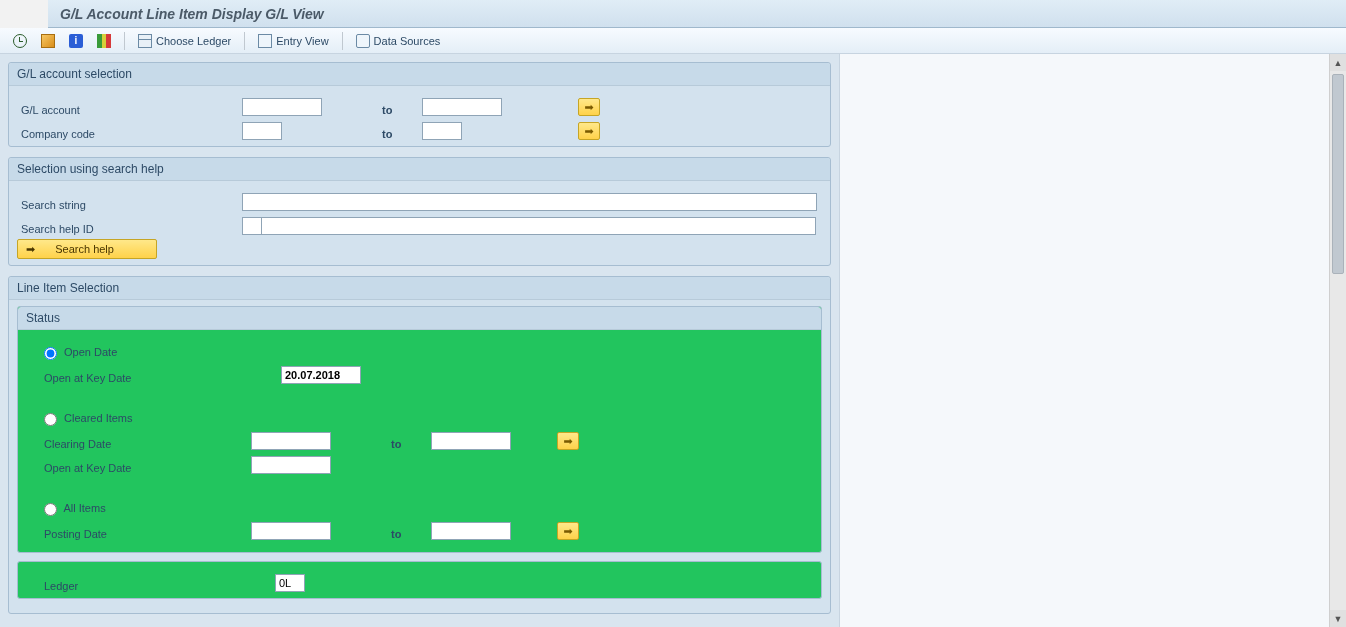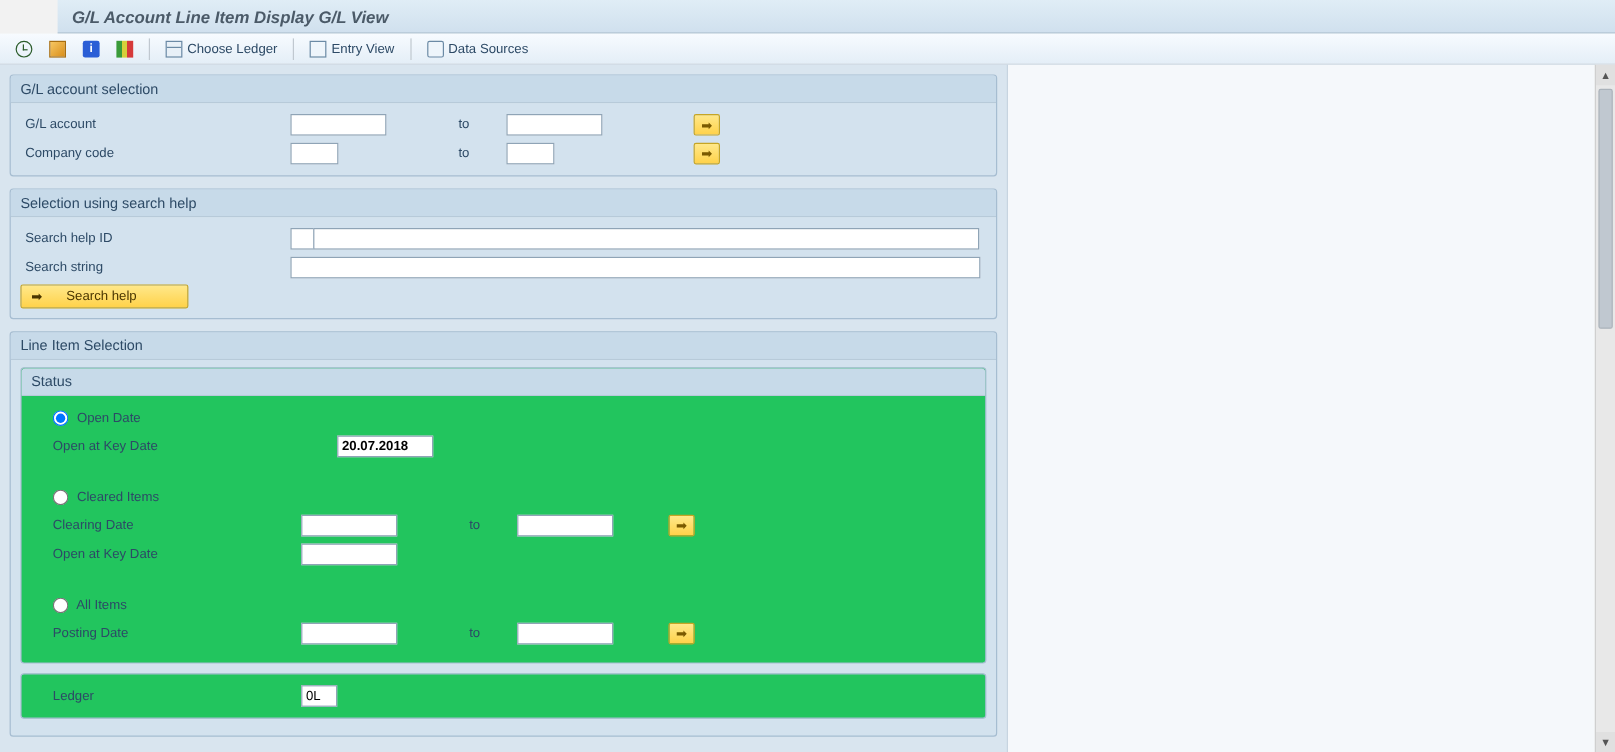--- a/index.html
+++ b/index.html
@@ -53,29 +53,29 @@
     border-radius: 3px;
     background: #d3e2ee;
   }
   .group-title {
     padding: 4px 8px; font-size: 12px; color: #2d4a66;
     border-bottom: 1px solid #b7cad9;
     background: #c7dae9;
     border-radius: 3px 3px 0 0;
   }
   .group-body { padding: 6px 8px; }
-  .row { display: flex; align-items: center; height: 24px; }
+  .row { display: flex; align-items: flex-end; height: 24px; }
   .row .label { width: 225px; color: #2d4a66; padding-left: 4px; }
   .row .label.indent { padding-left: 18px; }
-  .row .to-label { width: 40px; text-align: left; color: #2d4a66; }
+  .row .to-label { width: 40px; text-align: left; color: #2d4a66; font-weight: bold; }
   input[type=text].field {
     height: 18px; border: 1px solid #8fa4b6; background: #fff;
     padding: 1px 3px; font-size: 11px;
   }
-  .w80 { width: 80px; font-weight: bold; } .w40 { width: 40px; } .w30 { width: 30px; }
+  .w80 { width: 80px; font-weight: bold; } .w40 { width: 40px; } .w30 { width: 30px; margin-left: 24px; }
   .w20 { width: 20px; } .w-long { width: 555px; }
   .arrow-btn {
     width: 22px; height: 18px;
     background: linear-gradient(to bottom, #ffe88a, #ffd24a);
     border: 1px solid #c6a525; border-radius: 2px;
     display: inline-flex; align-items: center; justify-content: center;
     font-size: 11px; color: #7a5a00;
   }
   .arrow-btn-col { margin-left: 76px; }
   .search-help-btn {
@@ -162,27 +162,27 @@
           <input type="text" class="field w40" style="">
           <span class="arrow-btn" style="margin-left:116px">➡</span>
         </div>
       </div>
     </div>
 
     <div class="group">
       <div class="group-title">Selection using search help</div>
       <div class="group-body">
         <div class="row">
+          <span class="label">Search string</span>
+          <input type="text" class="field" style="width: 575px;">
+        </div>
+        <div class="row">
           <span class="label">Search help ID</span>
           <input type="text" class="field w20" style="">
           <input type="text" class="field w-long" style="margin-left: -1px;">
-        </div>
-        <div class="row">
-          <span class="label">Search string</span>
-          <input type="text" class="field" style="width: 575px;">
         </div>
         <div class="row">
           <span class="search-help-btn">
             <span>➡</span>
             <span>Search help</span>
           </span>
         </div>
       </div>
     </div>
 

